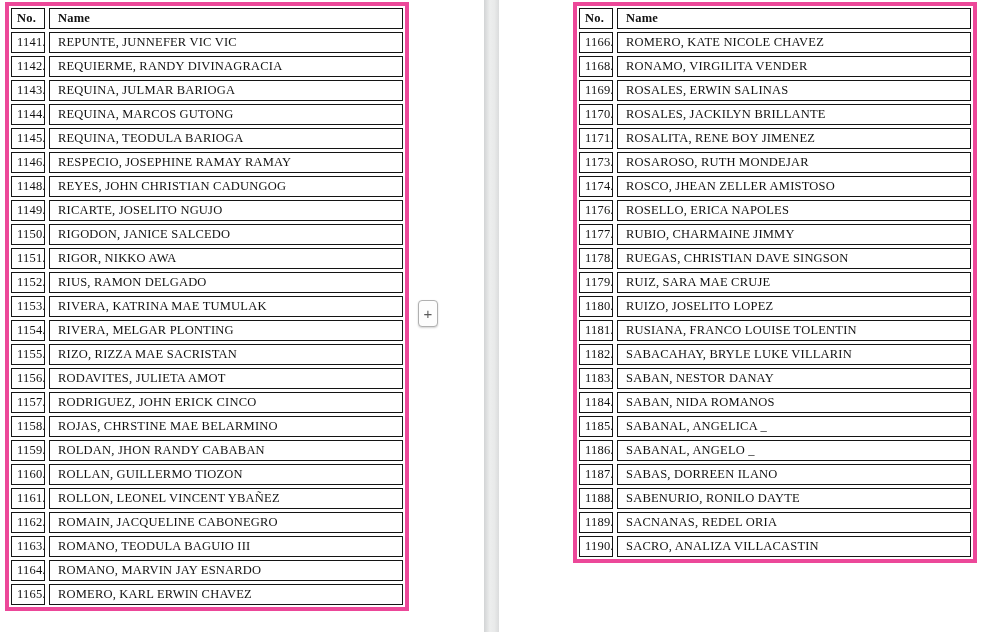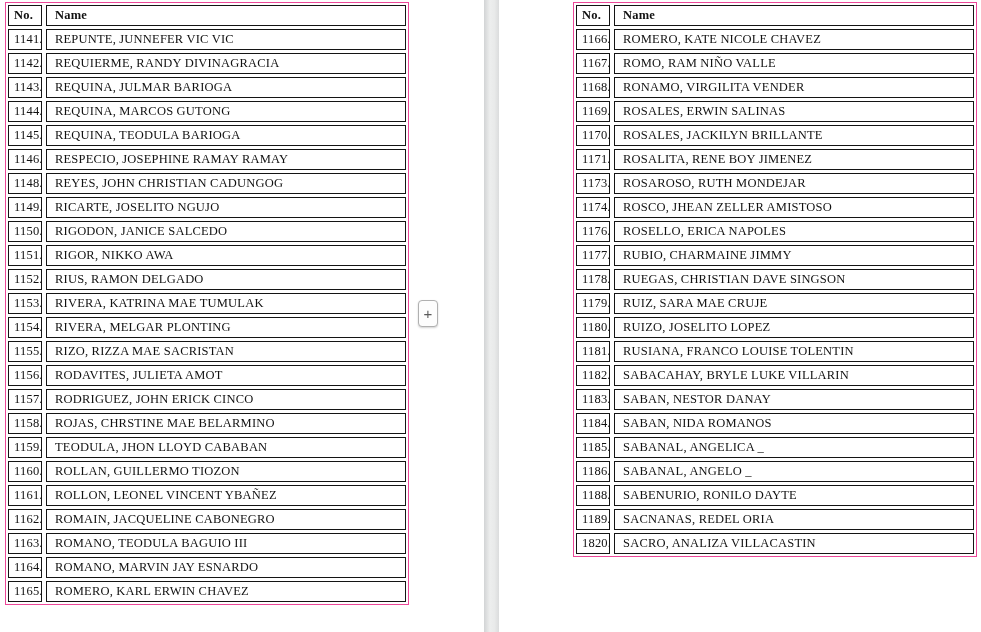--- a/index.html
+++ b/index.html
@@ -12,21 +12,21 @@
     width: 981px;
     height: 632px;
     overflow: hidden;
     font-family: "Liberation Serif", serif;
   }
   .page {
     position: absolute;
     top: 2px;
     width: 404px;
     box-sizing: border-box;
-    border: 1px solid #ec4899;
+    border: 4px solid #ec4899;
     background: #ffffff;
     padding: 2px;
   }
   .page-left  { left: 5px; }
   .page-right { left: 573px; }
 
   .trow {
     display: flex;
     margin-bottom: 3px;
   }
@@ -161,21 +161,21 @@
     <div class="trow">
       <div class="cell cell-no">1157.</div>
       <div class="cell cell-name">RODRIGUEZ, JOHN ERICK CINCO</div>
     </div>
     <div class="trow">
       <div class="cell cell-no">1158.</div>
       <div class="cell cell-name">ROJAS, CHRSTINE MAE BELARMINO</div>
     </div>
     <div class="trow">
       <div class="cell cell-no">1159.</div>
-      <div class="cell cell-name">TEODULA, JHON LLOYD CABABAN</div>
+      <div class="cell cell-name">ROLDAN, JHON RANDY CABABAN</div>
     </div>
     <div class="trow">
       <div class="cell cell-no">1160.</div>
       <div class="cell cell-name">ROLLAN, GUILLERMO TIOZON</div>
     </div>
     <div class="trow">
       <div class="cell cell-no">1161.</div>
       <div class="cell cell-name">ROLLON, LEONEL VINCENT YBAÑEZ</div>
     </div>
     <div class="trow">
@@ -203,24 +203,20 @@
 <div class="page page-right" id="page-right">
     <div class="trow header">
       <div class="cell cell-no">No.</div>
       <div class="cell cell-name">Name</div>
     </div>
     <div class="trow">
       <div class="cell cell-no">1166.</div>
       <div class="cell cell-name">ROMERO, KATE NICOLE CHAVEZ</div>
     </div>
     <div class="trow">
-      <div class="cell cell-no">1167.</div>
-      <div class="cell cell-name">ROMO, RAM NIÑO VALLE</div>
-    </div>
-    <div class="trow">
       <div class="cell cell-no">1168.</div>
       <div class="cell cell-name">RONAMO, VIRGILITA VENDER</div>
     </div>
     <div class="trow">
       <div class="cell cell-no">1169.</div>
       <div class="cell cell-name">ROSALES, ERWIN SALINAS</div>
     </div>
     <div class="trow">
       <div class="cell cell-no">1170.</div>
       <div class="cell cell-name">ROSALES, JACKILYN BRILLANTE</div>
@@ -275,24 +271,28 @@
     </div>
     <div class="trow">
       <div class="cell cell-no">1185.</div>
       <div class="cell cell-name">SABANAL, ANGELICA _</div>
     </div>
     <div class="trow">
       <div class="cell cell-no">1186.</div>
       <div class="cell cell-name">SABANAL, ANGELO _</div>
     </div>
     <div class="trow">
+      <div class="cell cell-no">1187.</div>
+      <div class="cell cell-name">SABAS, DORREEN ILANO</div>
+    </div>
+    <div class="trow">
       <div class="cell cell-no">1188.</div>
       <div class="cell cell-name">SABENURIO, RONILO DAYTE</div>
     </div>
     <div class="trow">
       <div class="cell cell-no">1189.</div>
       <div class="cell cell-name">SACNANAS, REDEL ORIA</div>
     </div>
     <div class="trow">
-      <div class="cell cell-no">1820.</div>
+      <div class="cell cell-no">1190.</div>
       <div class="cell cell-name">SACRO, ANALIZA VILLACASTIN</div>
     </div>
   </div>
 
 </body></html>

